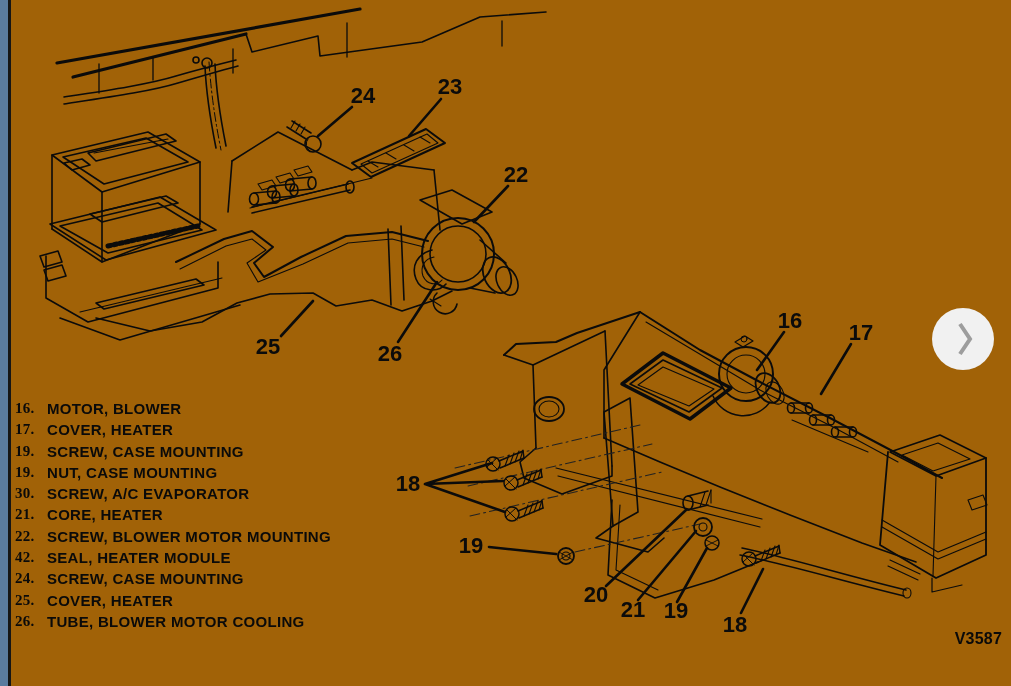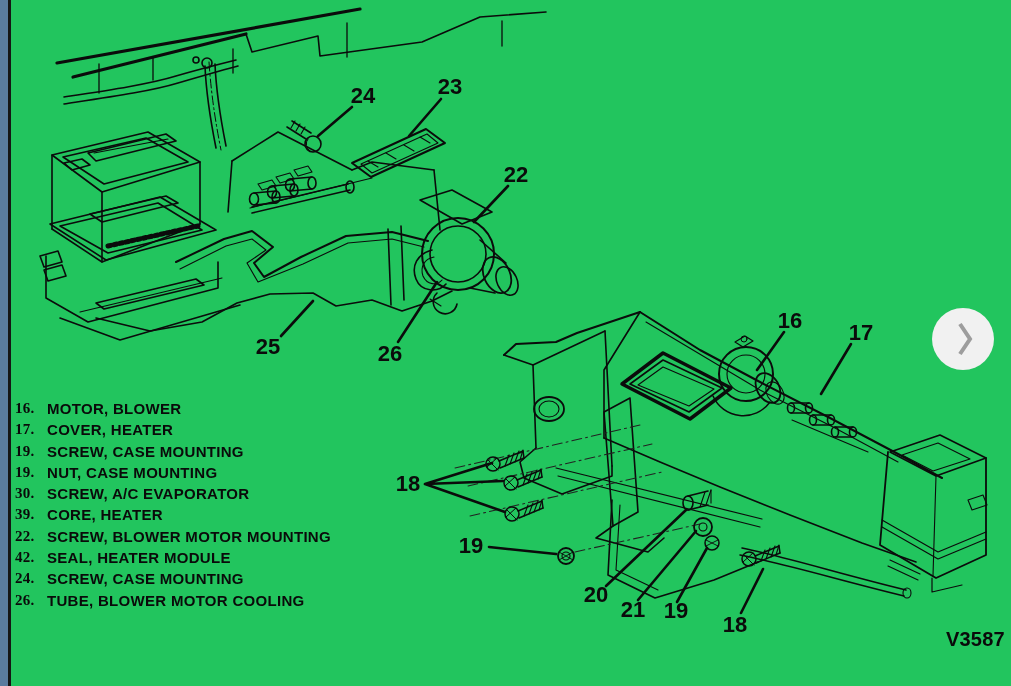--- a/index.html
+++ b/index.html
@@ -1,31 +1,31 @@
 <!DOCTYPE html>
 <html><head>
 <meta charset="utf-8">
 <style>
   html,body{margin:0;padding:0;background:#ffffff;}
   .screen{
     position:relative;width:1011px;height:686px;overflow:hidden;
-    background:#22c55e;font-family:"Liberation Sans",sans-serif;
+    background:#a16207;font-family:"Liberation Sans",sans-serif;
   }
   .edge-strip{position:absolute;left:0;top:0;width:8px;height:686px;background:#5a7b9e;}
   .edge-divider{position:absolute;left:8px;top:0;width:3px;height:686px;background:#151515;}
   .diagram-svg{position:absolute;left:0;top:0;width:1011px;height:686px;}
   .legend{
     position:absolute;left:15px;top:398px;margin:0;padding:0;list-style:none;
     color:#0a0a0a;font-weight:700;font-size:15px;letter-spacing:.3px;white-space:nowrap;
   }
   .legend li{height:21.3px;line-height:21.3px;display:flex;}
   .legend .num{width:32px;flex:0 0 32px;font-family:Liberation Serif, serif;}
   .figure-code{
     position:absolute;left:946px;top:631px;width:56px;text-align:right;
-    color:#0a0a0a;font-weight:700;font-size:20px;line-height:16px;letter-spacing:.2px;
+    color:#0a0a0a;font-weight:700;font-size:16px;line-height:16px;letter-spacing:.2px;
   }
   .next-btn{
     position:absolute;left:932px;top:308px;width:62px;height:62px;border:none;
     border-radius:50%;background:#f1f1f1;cursor:pointer;padding:0;
     display:flex;align-items:center;justify-content:center;
   }
   .next-btn svg{display:block;}
 </style>
 </head>
 <body>
@@ -308,34 +308,38 @@
       </li>
     <li>
         <span class="num">19.</span>
         <span class="lbl">NUT,  CASE  MOUNTING</span>
       </li>
     <li>
         <span class="num">30.</span>
         <span class="lbl">SCREW,  A/C  EVAPORATOR</span>
       </li>
     <li>
-        <span class="num">39.</span>
+        <span class="num">21.</span>
         <span class="lbl">CORE,  HEATER</span>
       </li>
     <li>
         <span class="num">22.</span>
         <span class="lbl">SCREW,  BLOWER  MOTOR  MOUNTING</span>
       </li>
     <li>
         <span class="num">42.</span>
         <span class="lbl">SEAL,  HEATER  MODULE</span>
       </li>
     <li>
         <span class="num">24.</span>
         <span class="lbl">SCREW,  CASE  MOUNTING</span>
+      </li>
+    <li>
+        <span class="num">25.</span>
+        <span class="lbl">COVER,  HEATER</span>
       </li>
     <li>
         <span class="num">26.</span>
         <span class="lbl">TUBE,  BLOWER  MOTOR  COOLING</span>
       </li>
   </ul>
 
   <div class="figure-code">V3587</div>
 
   <button class="next-btn" aria-label="Next image">

